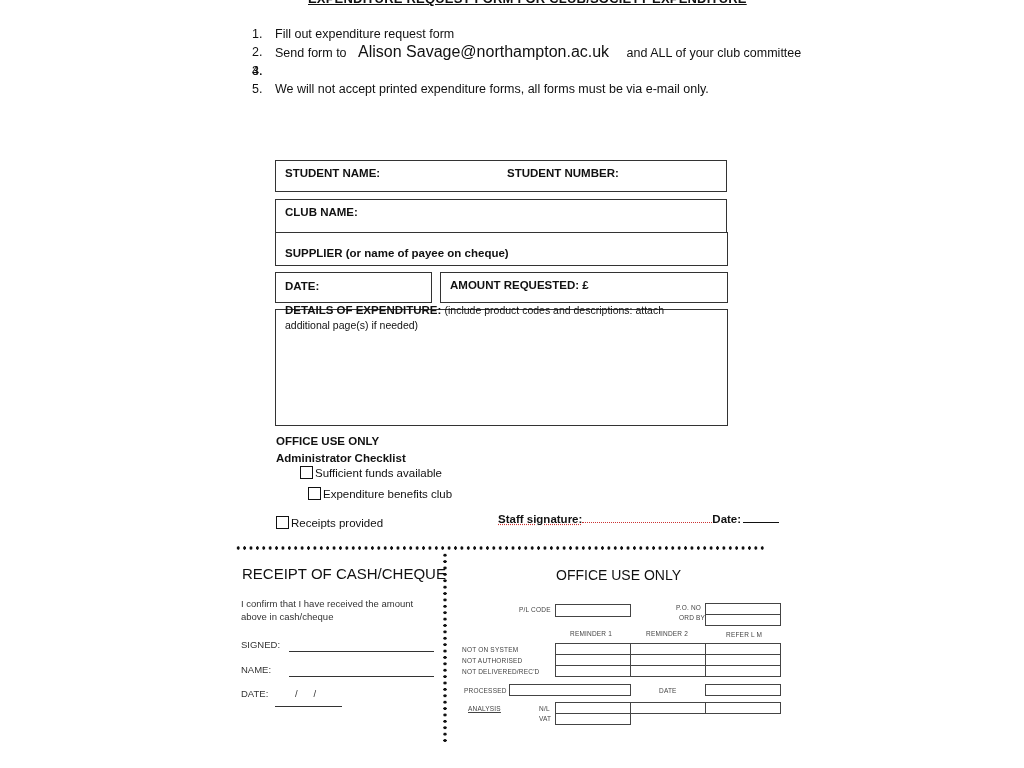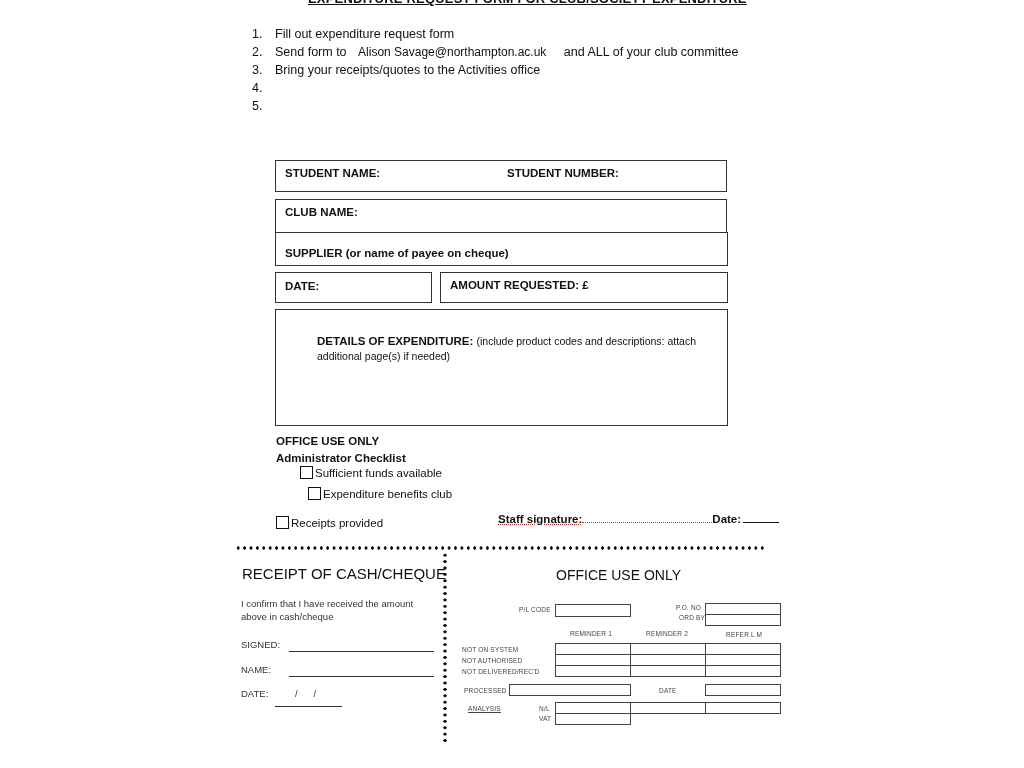--- a/index.html
+++ b/index.html
@@ -5,21 +5,21 @@
     * { box-sizing: border-box; margin: 0; padding: 0; }
     html, body { width: 1024px; height: 768px; background: #ffffff; overflow: hidden; }
     body { position: relative; font-family: "Liberation Sans", "DejaVu Sans", sans-serif; color: #111; }
     .abs { position: absolute; }
 
     .title { left: 308px; top: -9px; font-size: 13px; font-weight: bold; text-decoration: underline; white-space: nowrap; letter-spacing: 0.2px; }
 
     .steps { left: 252px; top: 25px; font-size: 12.5px; line-height: 18px; }
     .step { position: relative; padding-left: 23px; white-space: nowrap; }
     .step .num { position: absolute; left: 0; top: 0; }
-    .step .email { display: inline-block; padding: 0 14px 0 8px; font-size: 12px; }
+    .step .email { display: inline-block; padding: 0 14px 0 8px; font-size: 16px; }
 
     .box { position: absolute; border: 1px solid #333; background: #fff; }
     .lbl { position: absolute; font-size: 11.5px; font-weight: bold; white-space: nowrap; }
     .lbl .normal { font-weight: normal; font-size: 10.5px; }
 
     .office-head { left: 276px; top: 433px; font-size: 11.5px; font-weight: bold; line-height: 17px; }
     .check { left: 276px; font-size: 11.5px; white-space: nowrap; display: flex; align-items: flex-end; }
     .check .cb { width: 13px; height: 13px; border: 1.5px solid #111; margin-right: 2px; display: inline-block; }
     .staff { left: 498px; top: 511px; font-size: 11.5px; font-weight: bold; white-space: nowrap; }
     .staff .sigline { display: inline-block; width: 130px; border-bottom: 1px dotted #c33; height: 12px; vertical-align: baseline; }
@@ -55,49 +55,49 @@
     <span>Fill out expenditure request form</span>
   </div>
   <div class="step">
     <span class="num">2.</span>
     <span>Send form to</span>
     <span class="email">Alison Savage@northampton.ac.uk</span>
     <span>and ALL of your club committee</span>
   </div>
   <div class="step">
     <span class="num">3.</span>
-    <span>Bring your receipts/quotes to the Activities office</span>
   </div>
   <div class="step">
     <span class="num">4.</span>
     <br>
   </div>
   <div class="step">
     <span class="num">5.</span>
+    <span>We will not accept printed expenditure forms, all forms must be via e-mail only.</span>
   </div>
 </div>
 
 <div class="box" style="left:275px; top:160px; width:452px; height:32px;"></div>
 <div class="lbl" style="left:285px; top:167px;">STUDENT NAME:</div>
 <div class="lbl" style="left:507px; top:167px;">STUDENT NUMBER:</div>
 
 <div class="box" style="left:275px; top:199px; width:452px; height:34px;"></div>
 <div class="lbl" style="left:285px; top:206px;">CLUB NAME:</div>
 
 <div class="box" style="left:275px; top:232px; width:453px; height:34px;"></div>
 <div class="lbl" style="left:285px; top:247px;">SUPPLIER (or name of payee on cheque)</div>
 
 <div class="box" style="left:275px; top:272px; width:157px; height:31px;"></div>
 <div class="lbl" style="left:285px; top:280px;">DATE:</div>
 
 <div class="box" style="left:440px; top:272px; width:288px; height:31px;"></div>
 <div class="lbl" style="left:450px; top:279px;">AMOUNT REQUESTED:  £</div>
 
 <div class="box" style="left:275px; top:309px; width:453px; height:117px;"></div>
-<div class="lbl" style="left:285px; top:334px; line-height:15px;margin-left:32px;">
+<div class="lbl" style="left:285px; top:303px; line-height:15px;">
   <span>DETAILS OF EXPENDITURE:</span>
   <span class="normal">(include product codes and descriptions: attach</span><br>
   <span class="normal">additional page(s) if needed)</span>
 </div>
 
 <div class="abs office-head">
   <div>OFFICE USE ONLY</div>
   <div>Administrator Checklist</div>
 </div>
 <div class="abs check" style="top:466px;margin-left:24px;">

